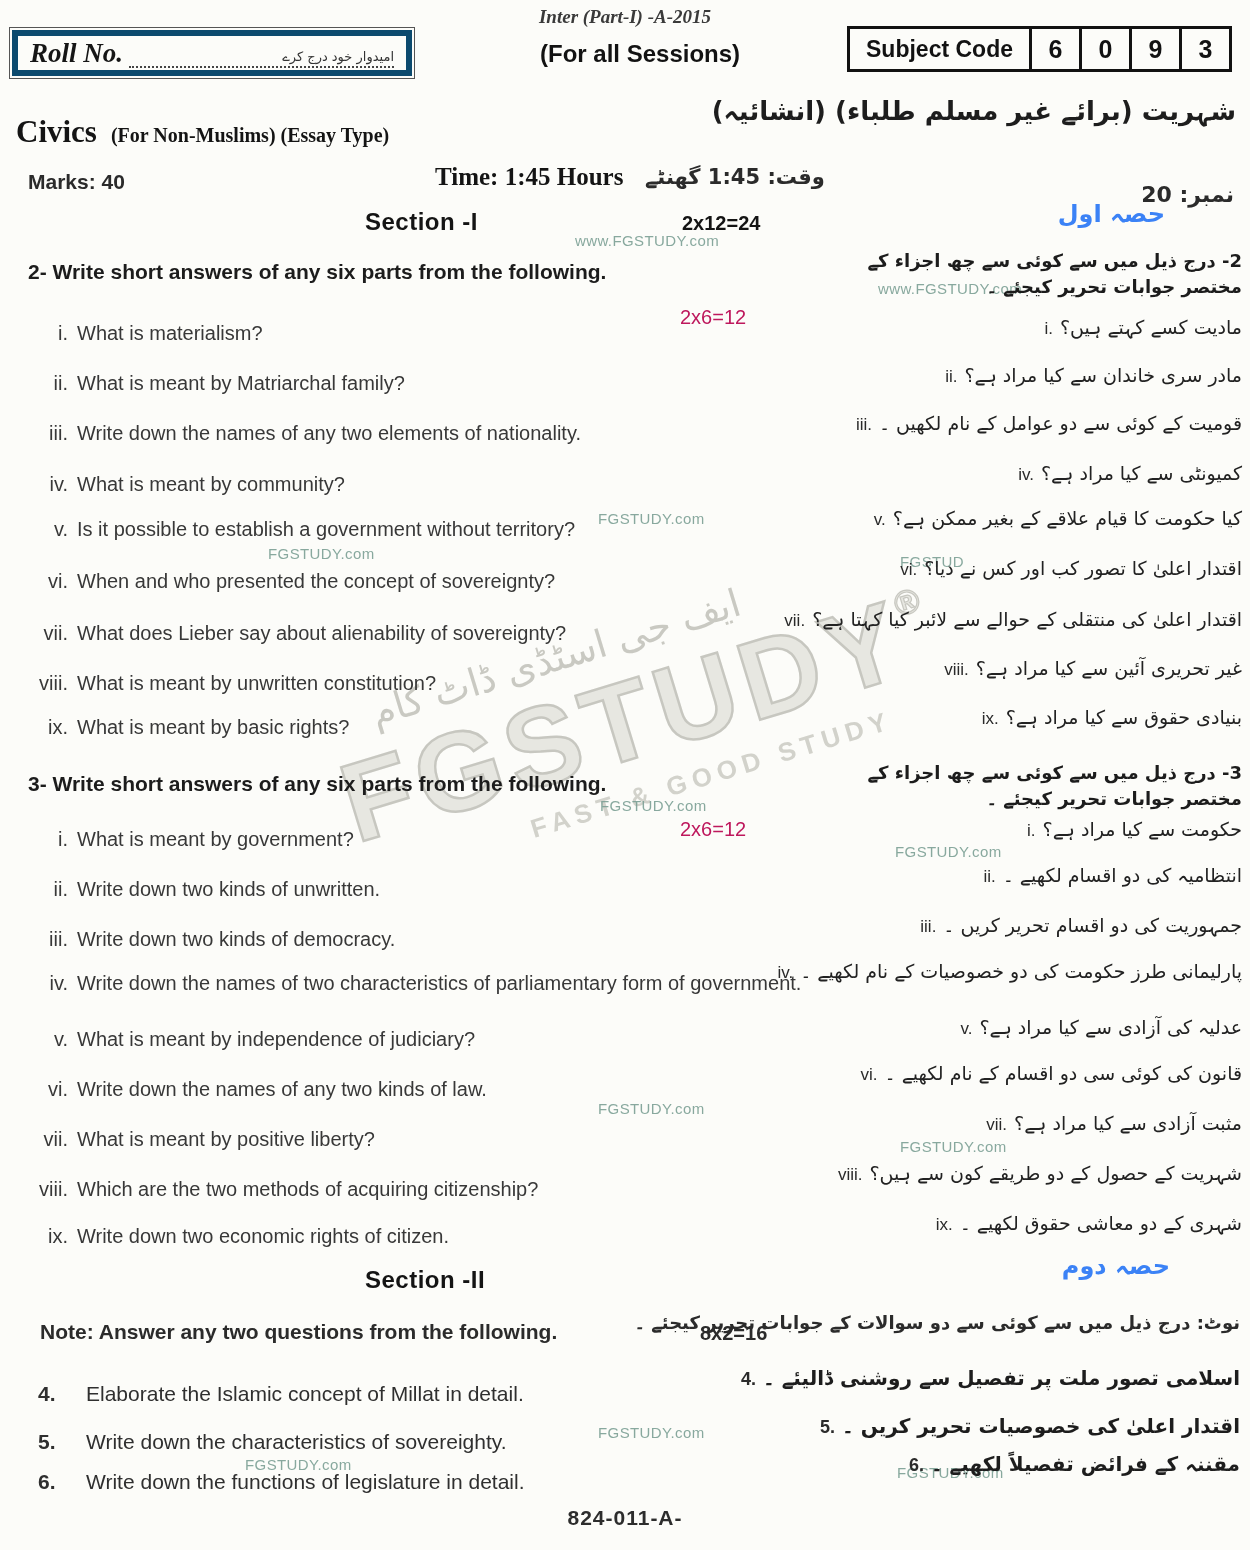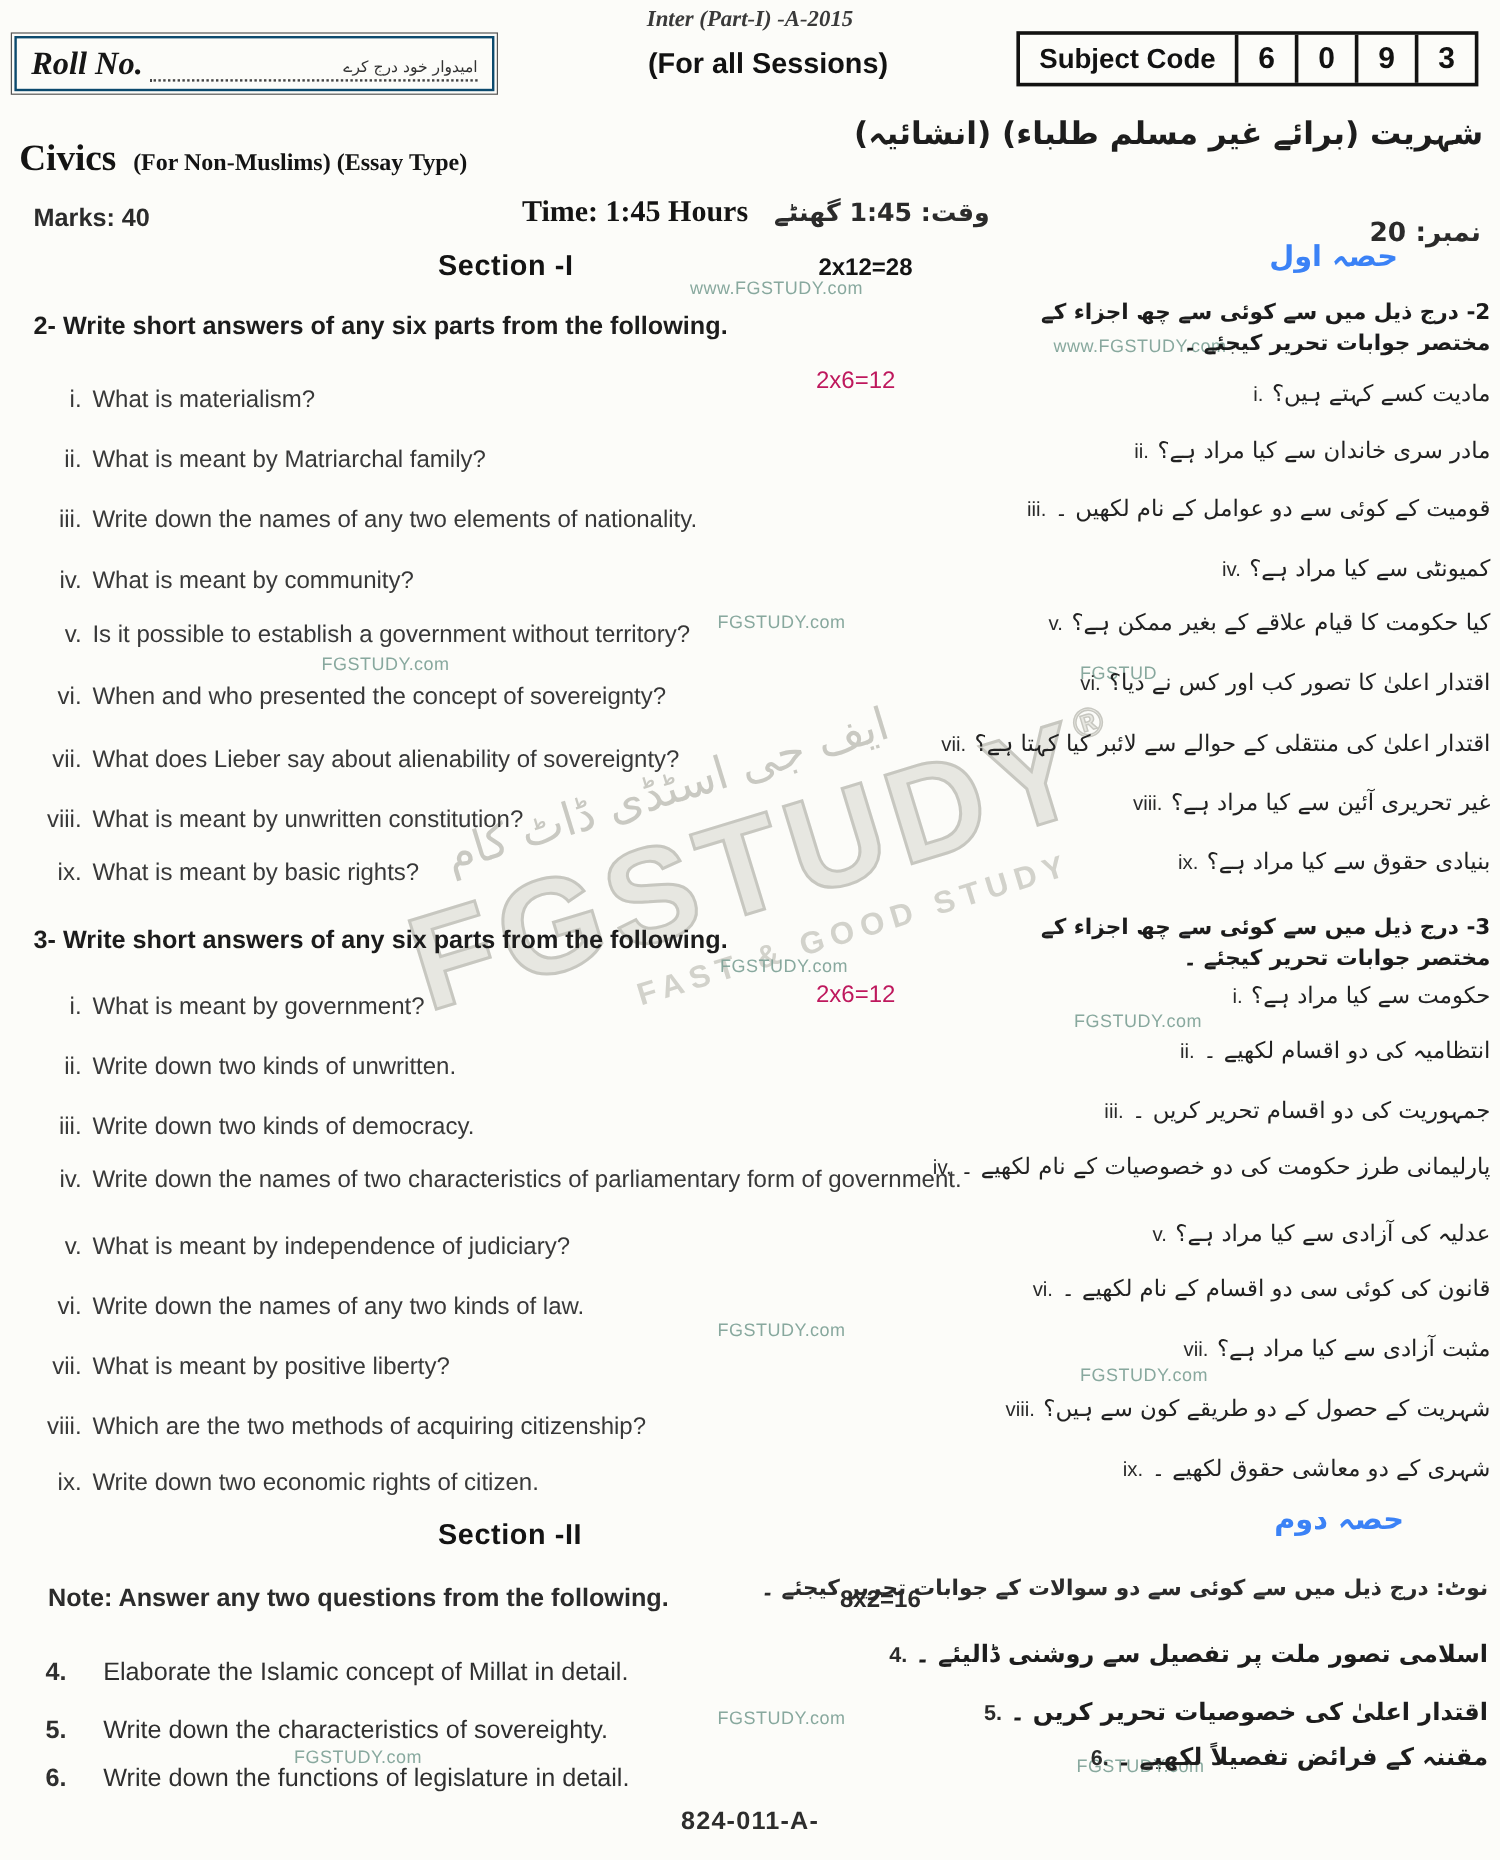--- a/index.html
+++ b/index.html
@@ -15,21 +15,21 @@
   .wm-big-urdu { font-family: "DejaVu Sans", sans-serif; font-size: 38px; color: #c9c9c2; direction: rtl; margin-right: 120px; }
   .wm-big-main { font-size: 112px; font-weight: bold; letter-spacing: 7px; line-height: 1.05; color: #e7e7e1; -webkit-text-stroke: 2.5px #c7c7c0; white-space: nowrap; }
   .wm-reg { font-size: 34px; vertical-align: 58px; -webkit-text-stroke: 1.2px #c7c7c0; letter-spacing: 0; }
   .wm-big-sub { font-size: 26px; font-weight: bold; letter-spacing: 6px; color: #d2d2cb; margin-top: 2px; margin-left: 110px; white-space: nowrap; }
 
   .content { position: absolute; inset: 0; z-index: 1; }
 
   
   .session-line { top: 6px; left: 0; right: 0; text-align: center; font-family: "Liberation Serif", serif; font-style: italic; font-weight: bold; font-size: 19px; color: #3a3a3a; }
 
-  .rollno-box { left: 12px; top: 30px; width: 400px; height: 46px; border: 2px solid #0c4a6e; outline: 1px solid #555; outline-offset: 2px; display: flex; align-items: center; padding: 0 12px; background: #fcfcf9; }
+  .rollno-box { left: 12px; top: 30px; width: 400px; height: 46px; border: 6px solid #0c4a6e; outline: 1px solid #555; outline-offset: 2px; display: flex; align-items: center; padding: 0 12px; background: #fcfcf9; }
   .rollno-label { font-family: "Liberation Serif", serif; font-weight: bold; font-style: italic; font-size: 27px; color: #161616; white-space: nowrap; }
   .rollno-line { flex: 1; margin-left: 6px; border-bottom: 2px dotted #444; height: 30px; display: flex; align-items: flex-end; justify-content: flex-end; }
   .rollno-urdu { font-family: "DejaVu Sans", sans-serif; direction: rtl; font-size: 13px; color: #333; padding-bottom: 2px; }
 
   .sessions-note { left: 540px; top: 40px; font-weight: bold; font-size: 24px; color: #121212; }
 
   .sc-box { right: 18px; top: 26px; height: 46px; display: flex; align-items: stretch; border: 3px solid #121212; background: #fcfcf9; }
   .sc-label { display: flex; align-items: center; padding: 0 16px; font-weight: bold; font-size: 23px; color: #121212; }
   .sc-cell { width: 50px; border-left: 3px solid #121212; display: flex; align-items: center; justify-content: center; font-size: 25px; font-weight: bold; color: #121212; }
 
@@ -126,21 +126,21 @@
       <span class="subject-en">Civics</span>
       <span class="subject-note">(For Non-Muslims) (Essay Type)</span>
     </div>
 
     <div class="abs marks-en">Marks: 40</div>
     <div class="abs time-en">Time: 1:45 Hours</div>
     <div class="abs urdu time-ur">وقت: 1:45 گھنٹے</div>
     <div class="abs urdu marks-ur">نمبر: 20</div>
 
     <div class="abs sec-title" style="left:365px; top:208px;">Section -I</div>
-    <div class="abs sec-marks" style="left:682px; top:212px;">2x12=28</div>
+    <div class="abs sec-marks" style="left:682px; top:212px;">2x12=24</div>
     <div class="abs urdu sec-ur" style="right:85px; top:200px;">حصہ اول</div>
 
     <div class="abs q-stem" style="left:28px; top:260px;">2-  Write short answers of any six parts from the following.</div>
     <div class="abs q-marks" style="left:680px; top:261px;">2x6=12</div>
     <div class="abs urdu q-stem-ur" style="top:248px;">2- درج ذیل میں سے کوئی سے چھ اجزاء کے مختصر جوابات تحریر کیجئے ۔</div>
 
     <div class="abs part-en" style="top:322px;">
         <span class="pnum">i.</span>
         <span class="ptxt">What is materialism?</span>
       </div>

